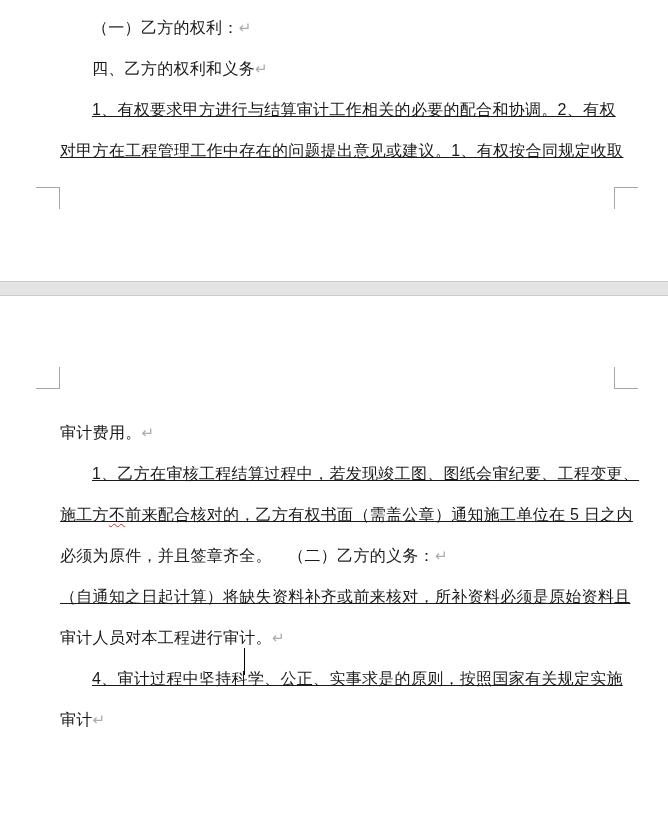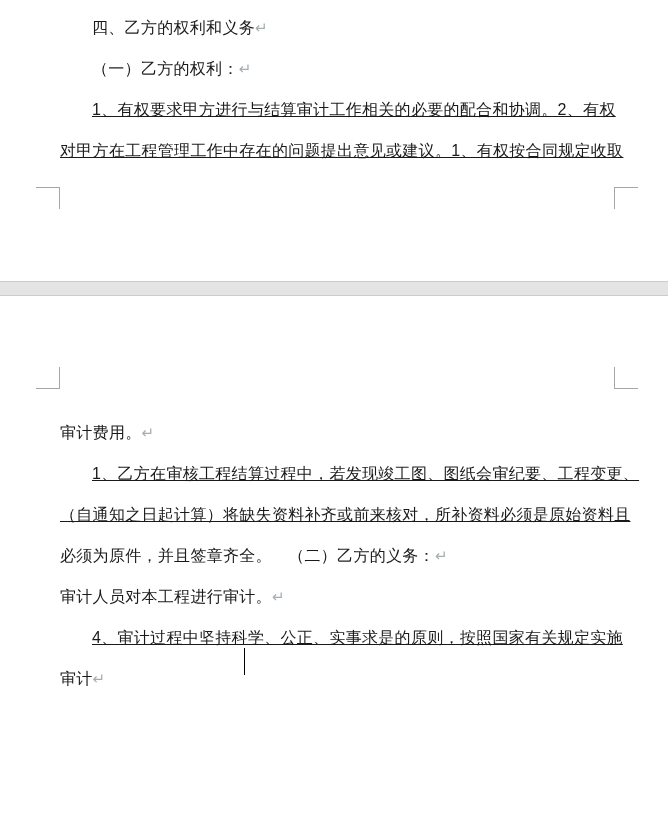--- a/index.html
+++ b/index.html
@@ -74,29 +74,30 @@
   <div class="page page-1"></div>
   <div class="page-gap"></div>
   <div class="page page-2"></div>
 
   <div class="corner bl"></div>
   <div class="corner br"></div>
   <div class="corner tl"></div>
   <div class="corner tr"></div>
 
   <div class="text-flow" id="page1-lines">
+      <div class="line indent"><span class="seg normal">（一）乙方的权利：</span><span class="pilcrow">↵</span></div>
       <div class="line indent"><span class="seg normal">四、乙方的权利和义务</span><span class="pilcrow">↵</span></div>
-      <div class="line indent"><span class="seg normal">（一）乙方的权利：</span><span class="pilcrow">↵</span></div>
       <div class="line indent justify"><span class="seg normal">1、有权要求甲方进行与结算审计工作相关的必要的配合和协调。2、有权</span></div>
       <div class="line justify"><span class="seg normal">对甲方在工程管理工作中存在的问题提出意见或建议。1、有权按合同规定收取</span></div>
     </div>
   <div class="text-flow" id="page2-lines">
       <div class="line"><span class="seg normal">审计费用。</span><span class="pilcrow">↵</span></div>
       <div class="line indent justify"><span class="seg normal">1、乙方在审核工程结算过程中，若发现竣工图、图纸会审纪要、工程变更、</span></div>
+      <div class="line justify"><span class="seg normal">施工方</span><span class="seg spelling">不</span><span class="seg normal">前来配合核对的，乙方有权书面（需盖公章）通知施工单位在 5 日之内</span></div>
+      <div class="line"><span class="seg normal">必须为原件，并且签章齐全。　（二）乙方的义务：</span><span class="pilcrow">↵</span></div>
       <div class="line justify"><span class="seg normal">（自通知之日起计算）将缺失资料补齐或前来核对，所补资料必须是原始资料且</span></div>
-      <div class="line"><span class="seg normal">必须为原件，并且签章齐全。　（二）乙方的义务：</span><span class="pilcrow">↵</span></div>
       <div class="line"><span class="seg normal">审计人员对本工程进行审计。</span><span class="pilcrow">↵</span></div>
       <div class="line indent justify"><span class="seg normal">4、审计过程中坚持科学、公正、实事求是的原则，按照国家有关规定实施</span></div>
       <div class="line"><span class="seg normal">审计</span><span class="pilcrow">↵</span></div>
     </div>
 
   <div class="caret" id="text-caret" style="display: block;"></div>
 </div>
 
 </body></html>

